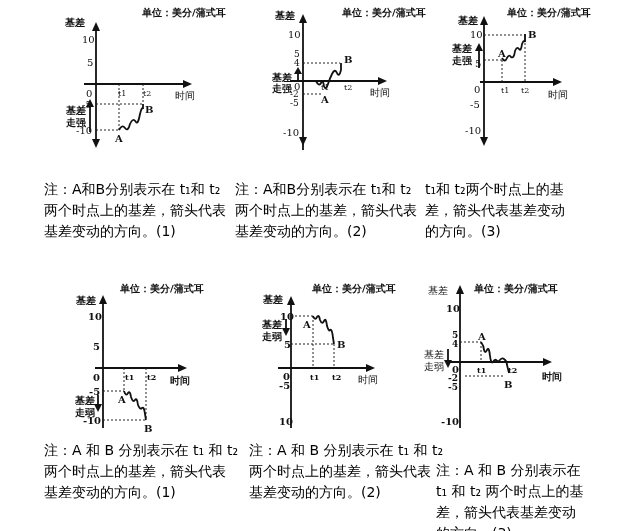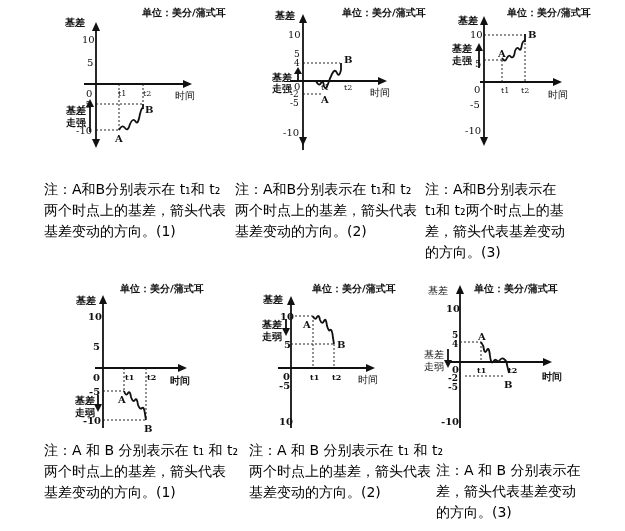--- a/index.html
+++ b/index.html
@@ -122,21 +122,20 @@
   <div>注：A和B分别表示在 t₁和 t₂</div>
   <div>两个时点上的基差，箭头代表</div>
   <div>基差变动的方向。(1)</div>
 </div>
 <div class="note" style="left:235px;top:179px;">
   <div>注：A和B分别表示在 t₁和 t₂</div>
   <div>两个时点上的基差，箭头代表</div>
   <div>基差变动的方向。(2)</div>
 </div>
 <div class="note" style="left:425px;top:179px;">
-  <div>注：A和B分别表示在</div>
   <div>t₁和 t₂两个时点上的基</div>
   <div>差，箭头代表基差变动</div>
   <div>的方向。(3)</div>
 </div>
 
 <div class="panel" style="left:40px;top:270px;width:200px;height:160px;">
   <svg width="200" height="160">
     <line class="ax" x1="63" y1="158" x2="63" y2="32"></line>
     <polygon class="arr" points="63,25 59,34 67,34"></polygon>
     <line class="ax" x1="55" y1="98" x2="140" y2="98"></line>
@@ -231,15 +230,16 @@
   <div>两个时点上的基差，箭头代表</div>
   <div>基差变动的方向。(1)</div>
 </div>
 <div class="note" style="left:249px;top:440px;">
   <div>注：A 和 B 分别表示在 t₁ 和 t₂</div>
   <div>两个时点上的基差，箭头代表</div>
   <div>基差变动的方向。(2)</div>
 </div>
 <div class="note" style="left:436px;top:460px;">
   <div>注：A 和 B 分别表示在</div>
+  <div>t₁ 和 t₂ 两个时点上的基</div>
   <div>差，箭头代表基差变动</div>
   <div>的方向。(3)</div>
 </div>
 
 </body></html>

